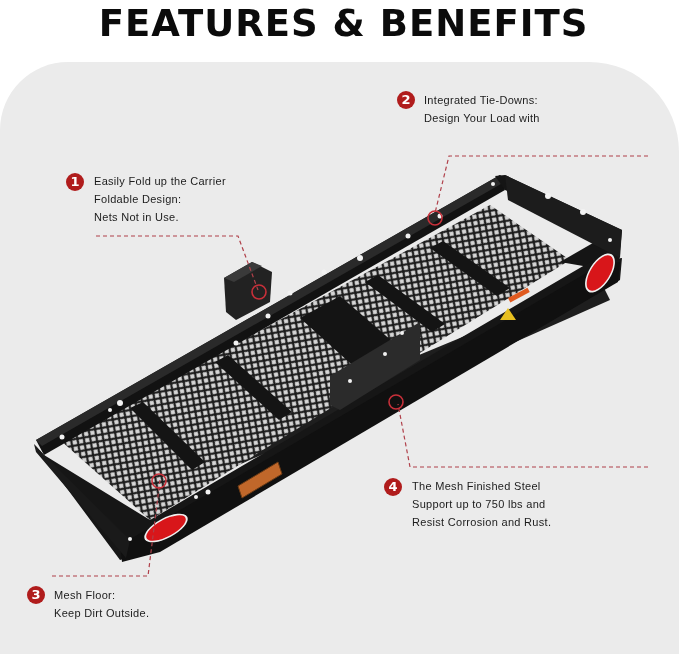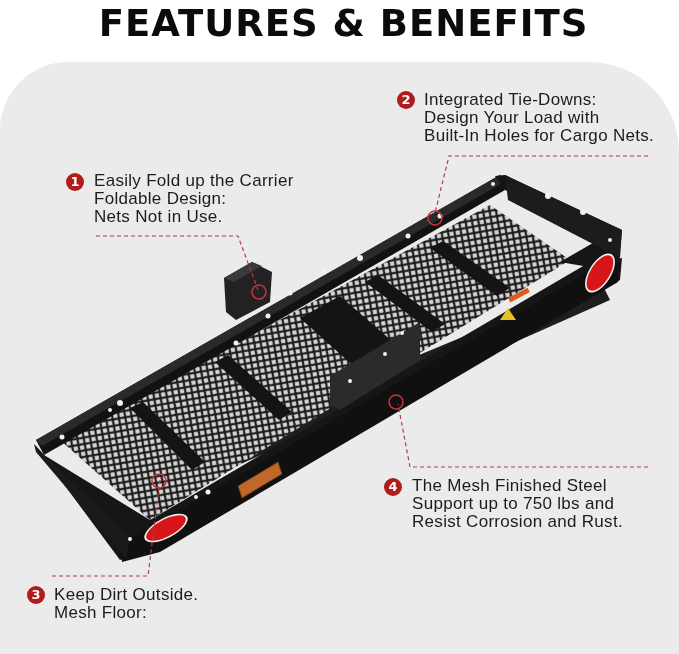--- a/index.html
+++ b/index.html
@@ -13,21 +13,21 @@
     text-align: center; font-family: "DejaVu Sans", sans-serif;
     font-weight: bold; font-size: 37px; letter-spacing: 1px;
     line-height: 40px; color: #0b0b0b; margin: 4px;
   }
   .panel {
     position: absolute; left: 0; top: 62px; width: 679px; height: 592px;
     background: #ebebeb; border-radius: 68px 90px 0 0;
   }
   .illustration { position: absolute; left: 0; top: 0; width: 679px; height: 654px; }
   .callout {
-    position: absolute; color: #1c1c1c; font-size: 17px; line-height: 18px;
+    position: absolute; color: #1c1c1c; font-size: 11px; line-height: 18px;
     letter-spacing: 0.3px;
   }
   .callout .line { display: block; white-space: nowrap; }
   .badge {
     position: absolute; width: 18px; height: 18px; border-radius: 50%;
     color: #ffffff; font-weight: bold; font-size: 13px; line-height: 18px;
     text-align: center; font-family: "DejaVu Sans", sans-serif;
   }
 </style>
 </head>
@@ -135,27 +135,26 @@
 <div class="callout" style="left:94px; top:172px;">
   <span class="line">Easily Fold up the Carrier</span>
   <span class="line">Foldable Design:</span>
   <span class="line">Nets Not in Use.</span>
 </div>
 
 <div class="badge" style="left:397px; top:91px; background:#b01c1c;">2</div>
 <div class="callout" style="left:424px; top:91px;">
   <span class="line">Integrated Tie-Downs:</span>
   <span class="line">Design Your Load with</span>
-  <span class="line">Built-In Holes for Cargo Nets.</span>
 </div>
 
 <div class="badge" style="left:27px; top:586px; background:#b01c1c;">3</div>
 <div class="callout" style="left:54px; top:586px;">
+  <span class="line">Mesh Floor:</span>
   <span class="line">Keep Dirt Outside.</span>
-  <span class="line">Mesh Floor:</span>
 </div>
 
 <div class="badge" style="left:384px; top:478px; background:#b01c1c;">4</div>
 <div class="callout" style="left:412px; top:477px;">
   <span class="line">The Mesh Finished Steel</span>
   <span class="line">Support up to 750 lbs and</span>
   <span class="line">Resist Corrosion and Rust.</span>
 </div>
 
 </body></html>

